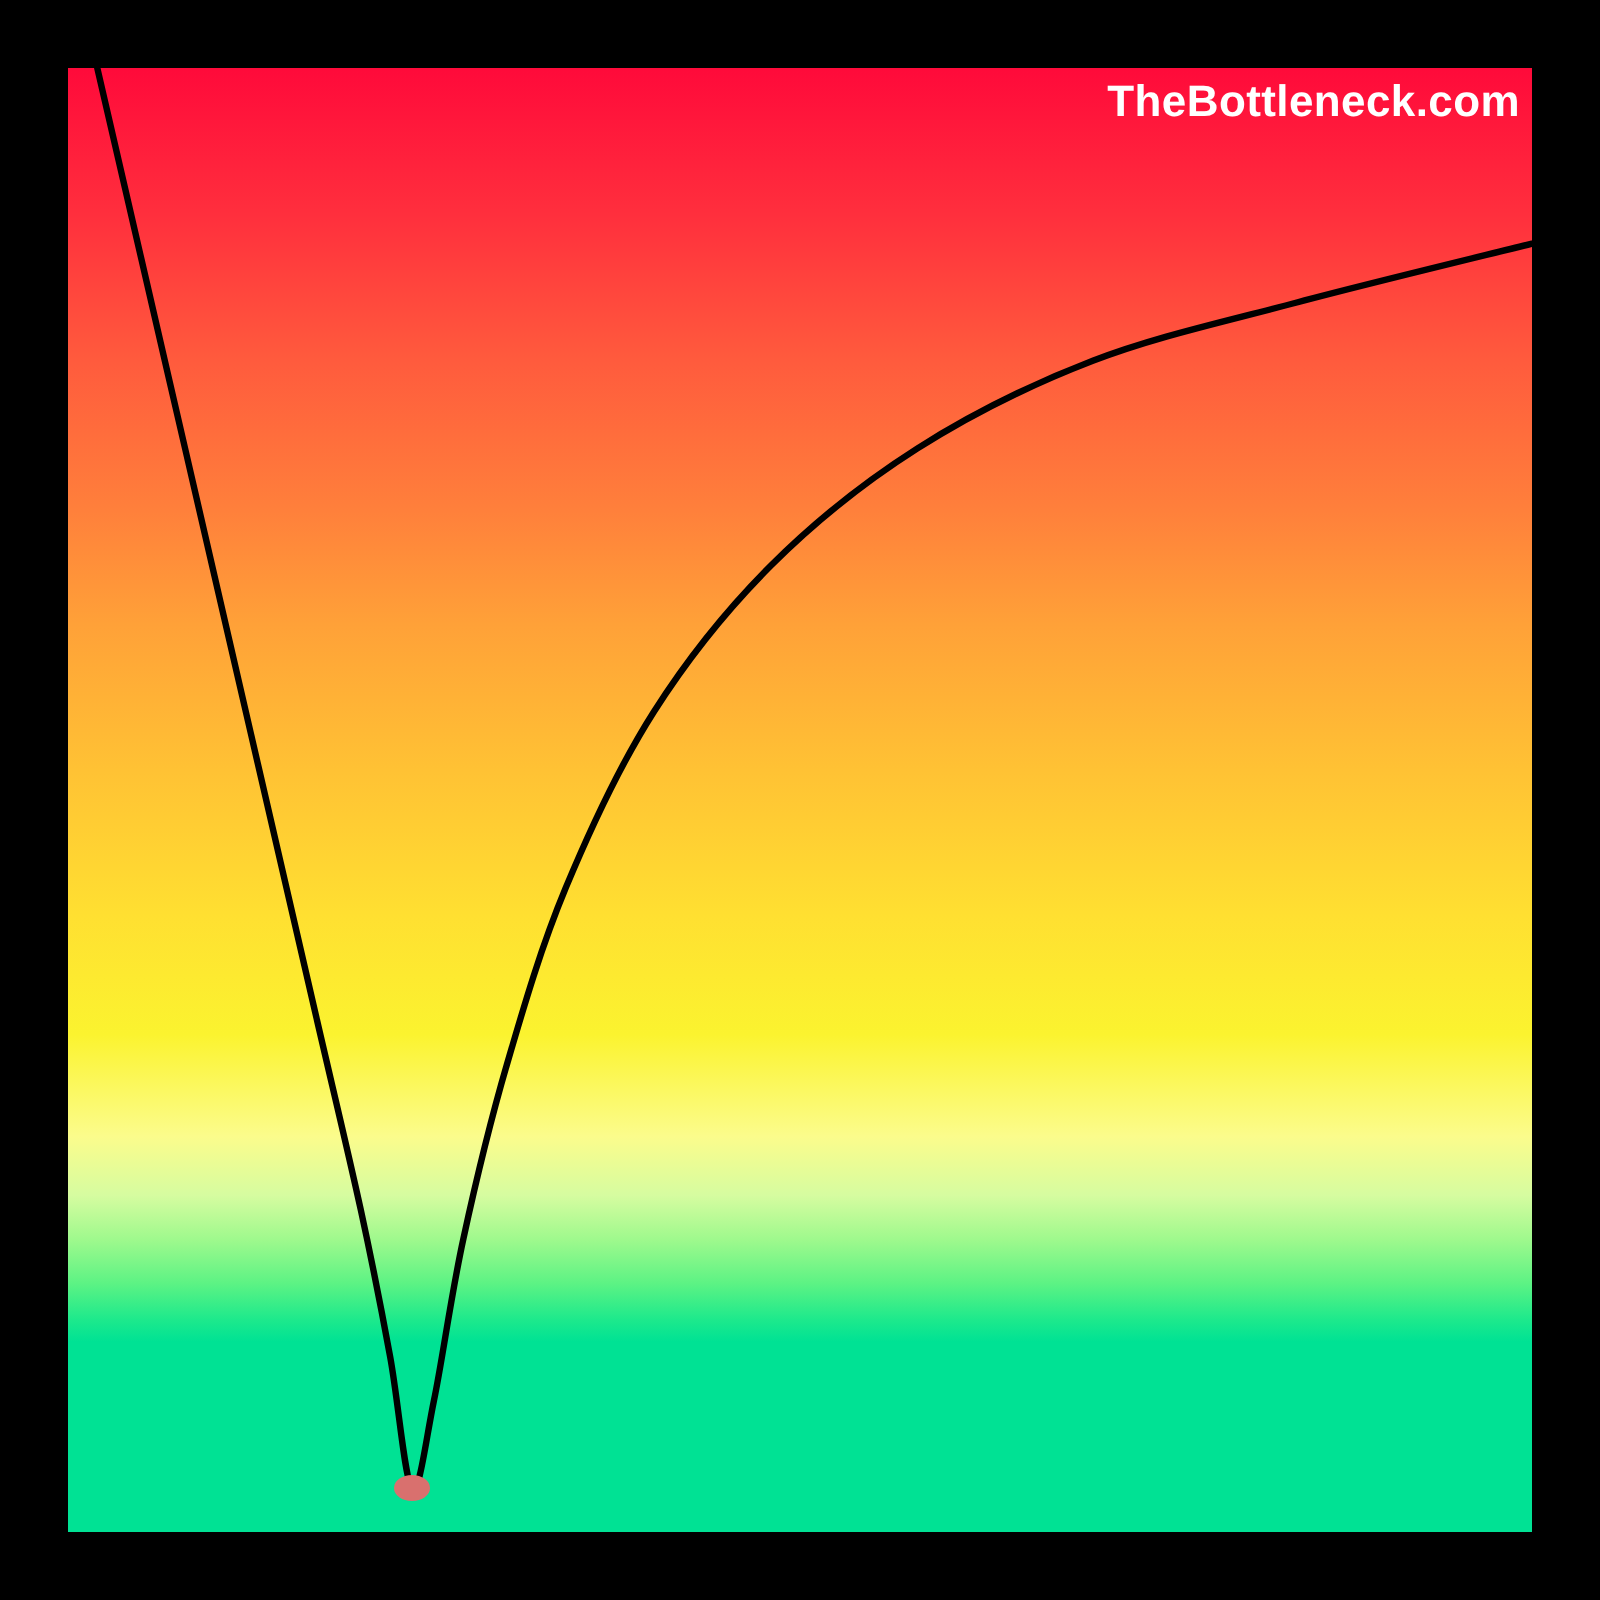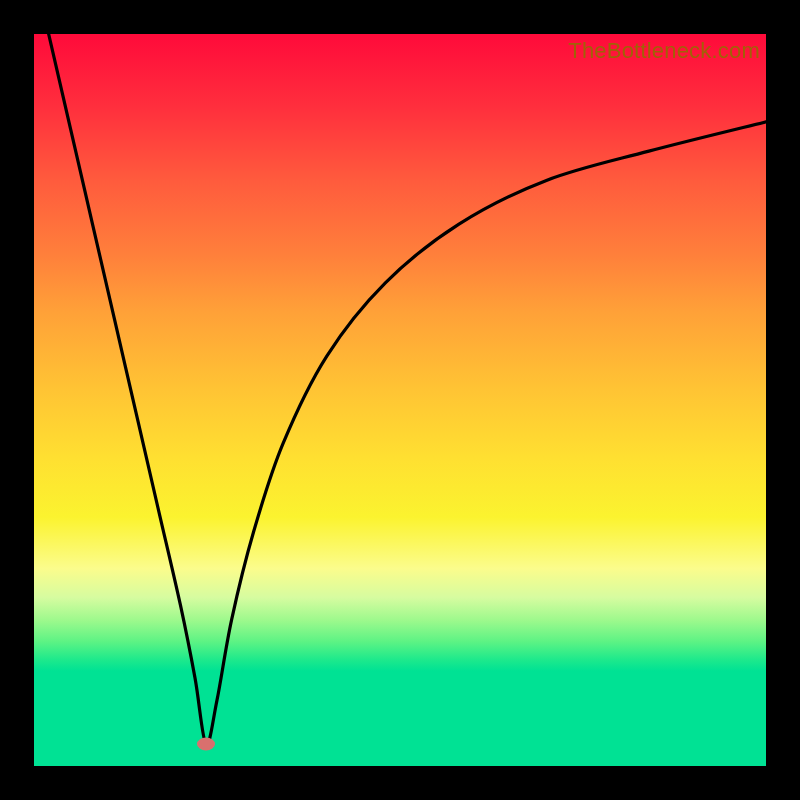--- a/index.html
+++ b/index.html
@@ -48,22 +48,22 @@
       #1de98c 85.5%,
       #00e294 87%,
       #00e294 100%
     );
   }
   .watermark {
     position: absolute;
     top: 4px;
     right: 6px;
     font-size: 22px;
-    font-weight: 400;
-    color: #a16207;
+    font-weight: 700;
+    color: #ffffff;
     letter-spacing: 0.2px;
     user-select: none;
   }
   svg.curve {
     position: absolute;
     left: 0;
     top: 0;
     width: 732px;
     height: 732px;
   }

